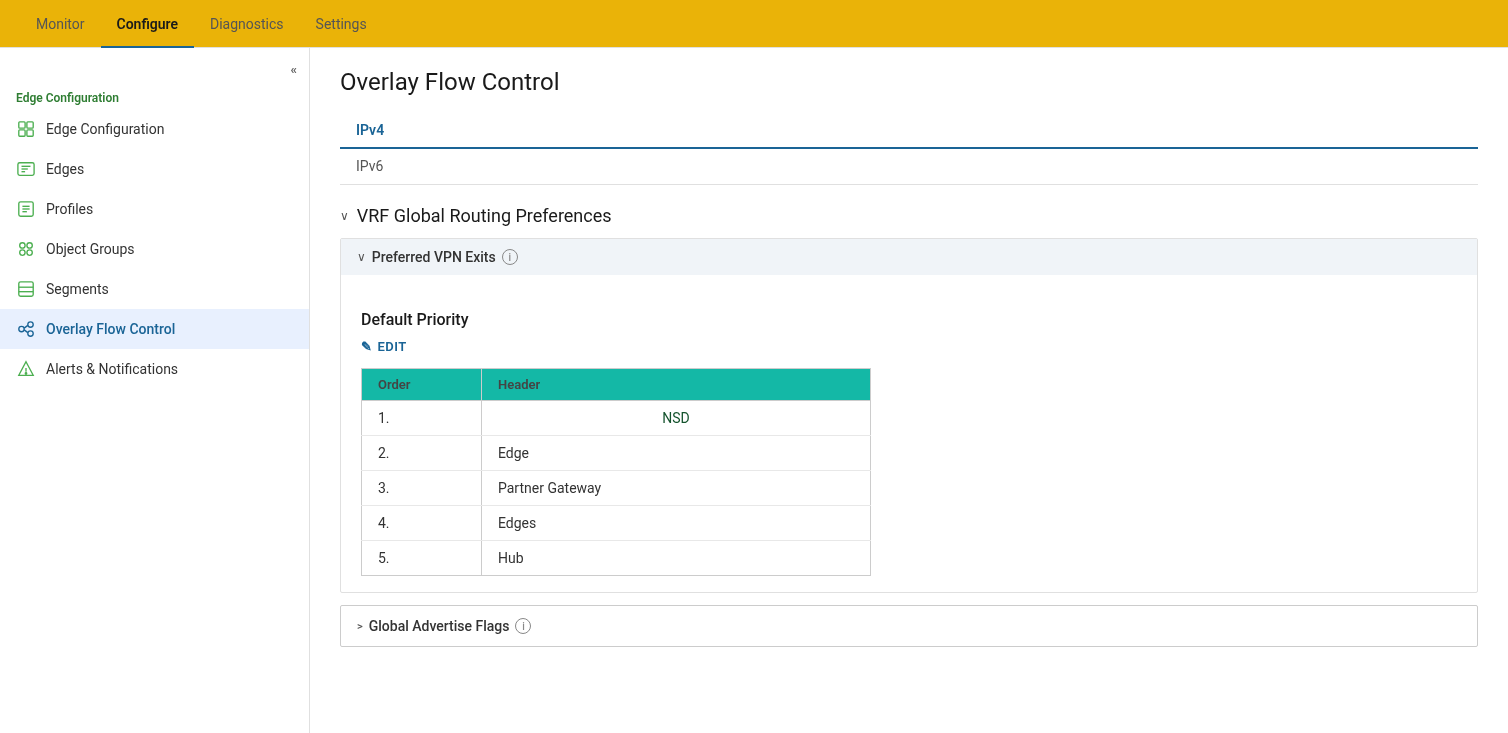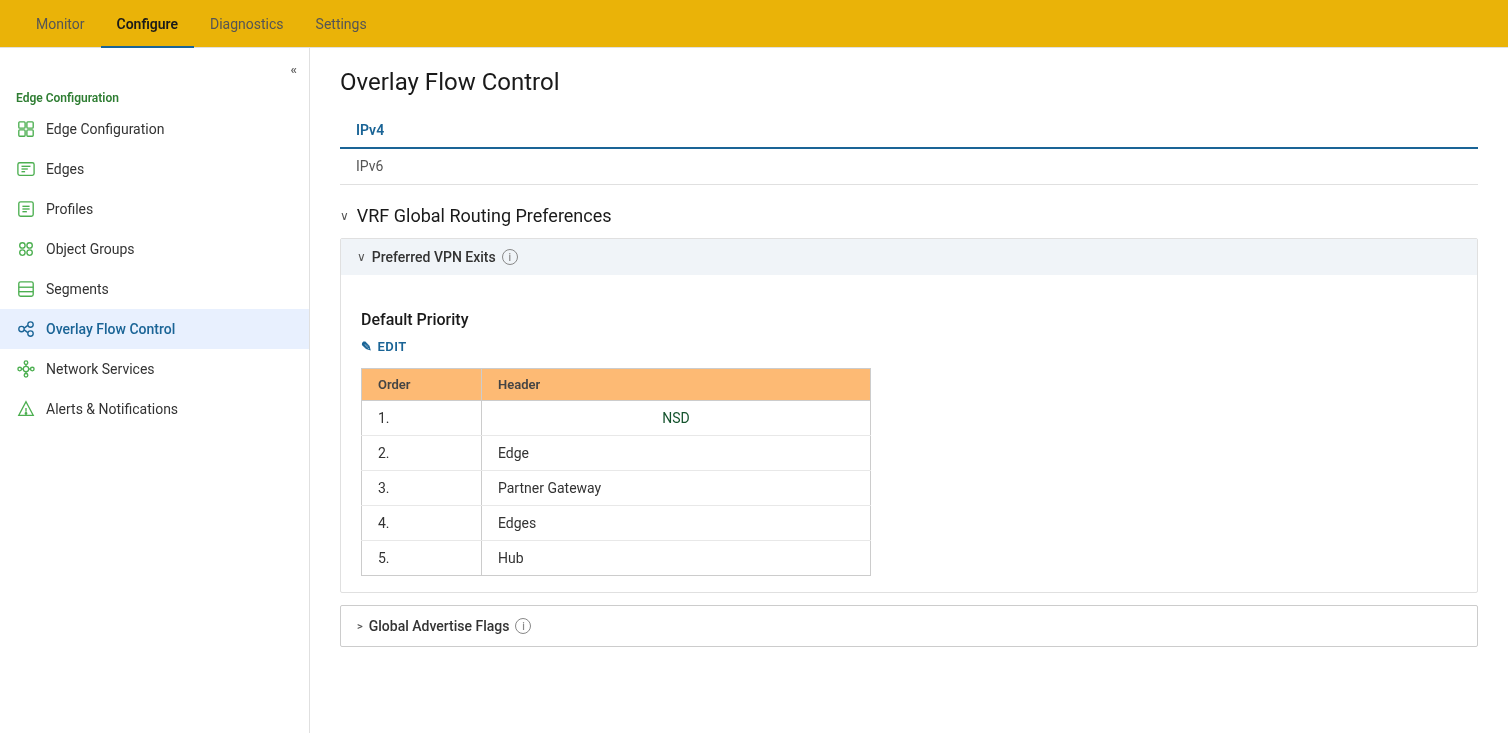--- a/index.html
+++ b/index.html
@@ -215,21 +215,21 @@
     
     .priority-table {
       border: 1px solid #ccc;
       border-radius: 2px;
       width: 510px;
       border-collapse: collapse;
     }
     .priority-table th {
       text-align: left;
       padding: 8px 16px;
-      background: #fdba74;
+      background: #14b8a6;
       border-bottom: 1px solid #ccc;
       font-size: 13px;
       font-weight: 600;
       color: #444;
     }
     .priority-table th:first-child {
       width: 120px;
       border-right: 1px solid #ccc;
     }
     .priority-table td {
@@ -354,36 +354,20 @@
           <circle cx="5" cy="10" r="3"></circle>
           <circle cx="15" cy="5" r="3"></circle>
           <circle cx="15" cy="15" r="3"></circle>
           <line x1="8" y1="9" x2="12" y2="6"></line>
           <line x1="8" y1="11" x2="12" y2="14"></line>
         </svg>
       </div>
       <span>Overlay Flow Control</span>
     </div>
 
-    <div class="sidebar-item">
-      <div class="sidebar-icon">
-        <svg viewBox="0 0 20 20" fill="none" stroke="#4caf50" stroke-width="1.5">
-          <circle cx="10" cy="10" r="3"></circle>
-          <circle cx="10" cy="3" r="2"></circle>
-          <circle cx="10" cy="17" r="2"></circle>
-          <circle cx="3" cy="10" r="2"></circle>
-          <circle cx="17" cy="10" r="2"></circle>
-          <line x1="10" y1="7" x2="10" y2="5"></line>
-          <line x1="10" y1="13" x2="10" y2="15"></line>
-          <line x1="7" y1="10" x2="5" y2="10"></line>
-          <line x1="13" y1="10" x2="15" y2="10"></line>
-        </svg>
-      </div>
-      <span>Network Services</span>
-    </div>
 
     <div class="sidebar-item">
       <div class="sidebar-icon">
         <svg viewBox="0 0 20 20" fill="none" stroke="#4caf50" stroke-width="1.5">
           <path d="M10 2 L18 17 L2 17 Z"></path>
           <line x1="10" y1="9" x2="10" y2="13"></line>
           <circle cx="10" cy="15" r="0.8" fill="#4caf50"></circle>
         </svg>
       </div>
       <span>Alerts &amp; Notifications</span>

